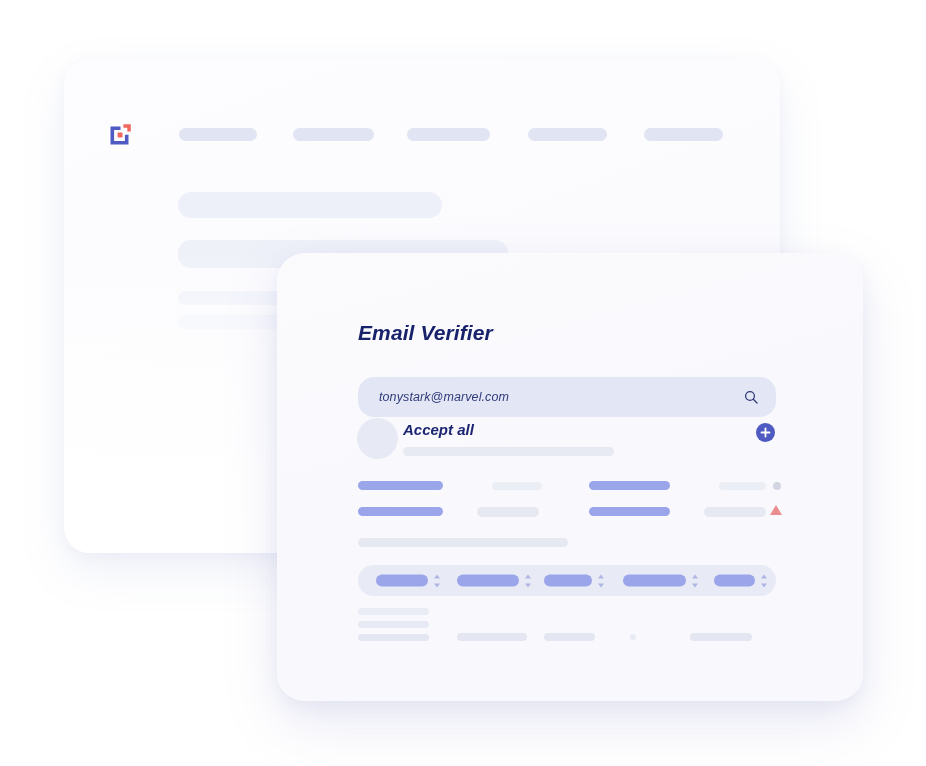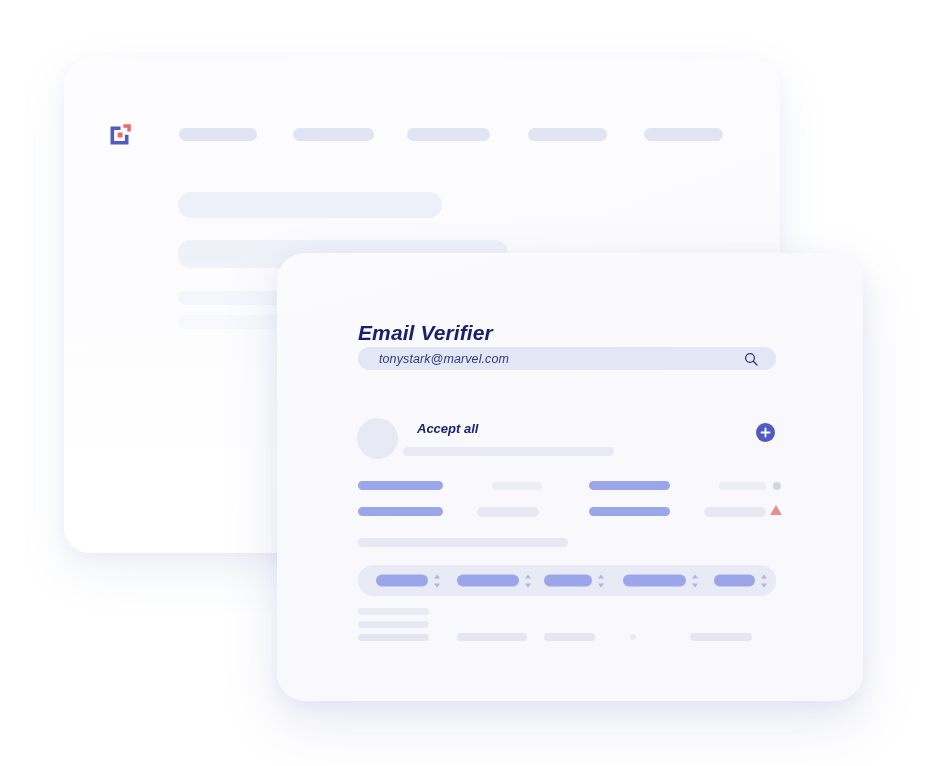--- a/index.html
+++ b/index.html
@@ -117,23 +117,23 @@
     font-weight: bold;
     color: #18216b;
     letter-spacing: 0.1px;
     white-space: nowrap;
   }
 
   
   .search-field {
     position: absolute;
     left: 81px;
-    top: 94px;
+    top: 124px;
     width: 418px;
-    height: 23px;
+    height: 40px;
     border-radius: 16px;
     background: #e3e7f5;
   }
   .search-value {
     position: absolute;
     left: 21px;
     top: 50%;
     transform: translateY(-50%);
     font-size: 12.5px;
     color: #2f3a78;
@@ -154,23 +154,23 @@
     position: absolute;
     left: 80px;
     top: 165px;
     width: 41px;
     height: 41px;
     border-radius: 50%;
     background: #e7eaf4;
   }
   .accept-label {
     position: absolute;
-    left: 140px;
+    left: 126px;
     top: 168px;
-    font-size: 13px;
+    font-size: 15px;
     font-weight: bold;
     color: #1b2570;
     white-space: nowrap;
   }
   .accept-bar {
     position: absolute;
     left: 126px;
     top: 194px;
     width: 211px;
     height: 9px;

